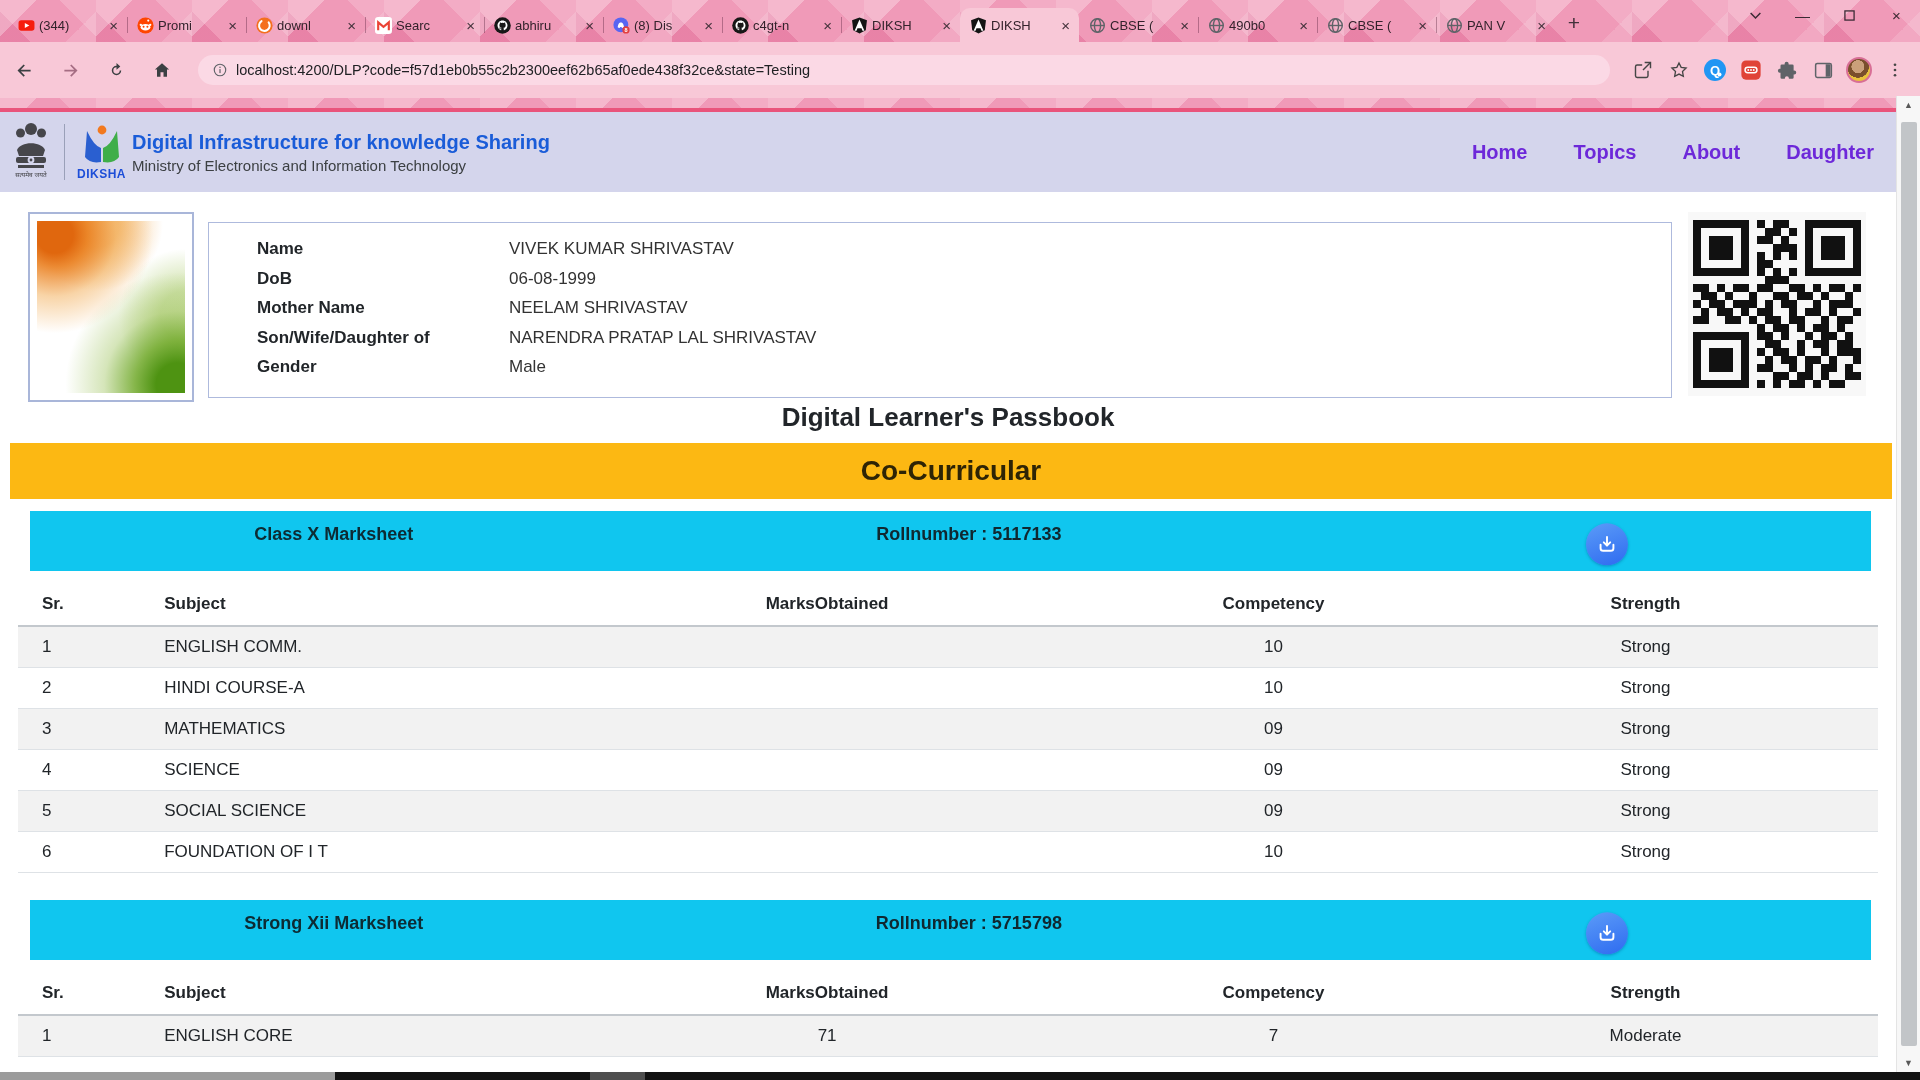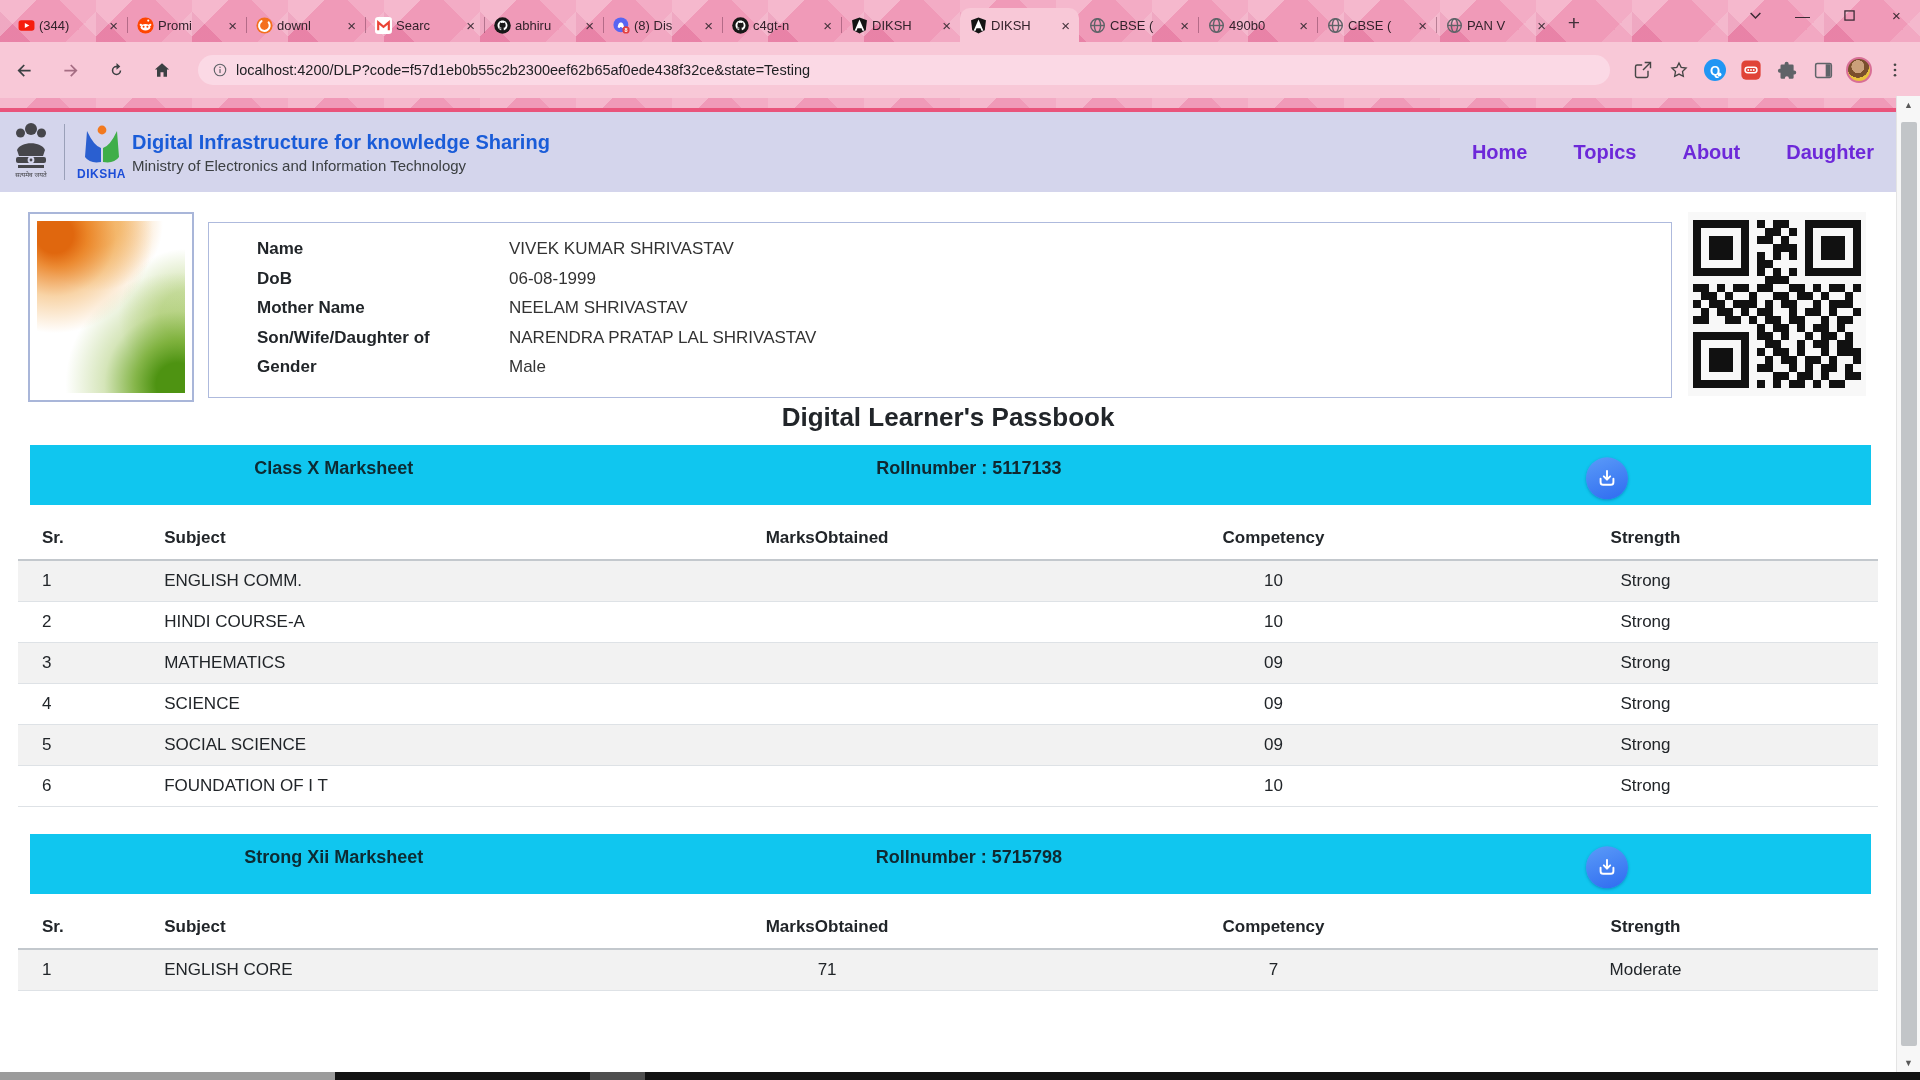--- a/index.html
+++ b/index.html
@@ -660,20 +660,21 @@
           <rect x="96" y="160" width="8" height="8" fill="#111"></rect>
           <rect x="104" y="160" width="8" height="8" fill="#111"></rect>
           <rect x="120" y="160" width="8" height="8" fill="#111"></rect>
           <rect x="136" y="160" width="8" height="8" fill="#111"></rect>
           <rect x="144" y="160" width="8" height="8" fill="#111"></rect>
         </svg>
       </div>
   </div>
 
   <div class="pb-title">Digital Learner's Passbook</div>
+  <div class="banner">Co-Curricular</div>
 
   <div id="sections">
       <section class="">
         <div class="cyanbar">
           <div class="cb-heading">Class X Marksheet</div>
           <div class="cb-roll">Rollnumber : 5117133</div>
           <button class="dlbtn">
             <svg width="22" height="22" viewBox="0 0 24 24" fill="none" stroke="#fff" stroke-width="2.1" stroke-linecap="round" stroke-linejoin="round">
               <path d="M12 4v9"></path>
               <path d="M8.5 9.8 12 13.3l3.5-3.5"></path>

